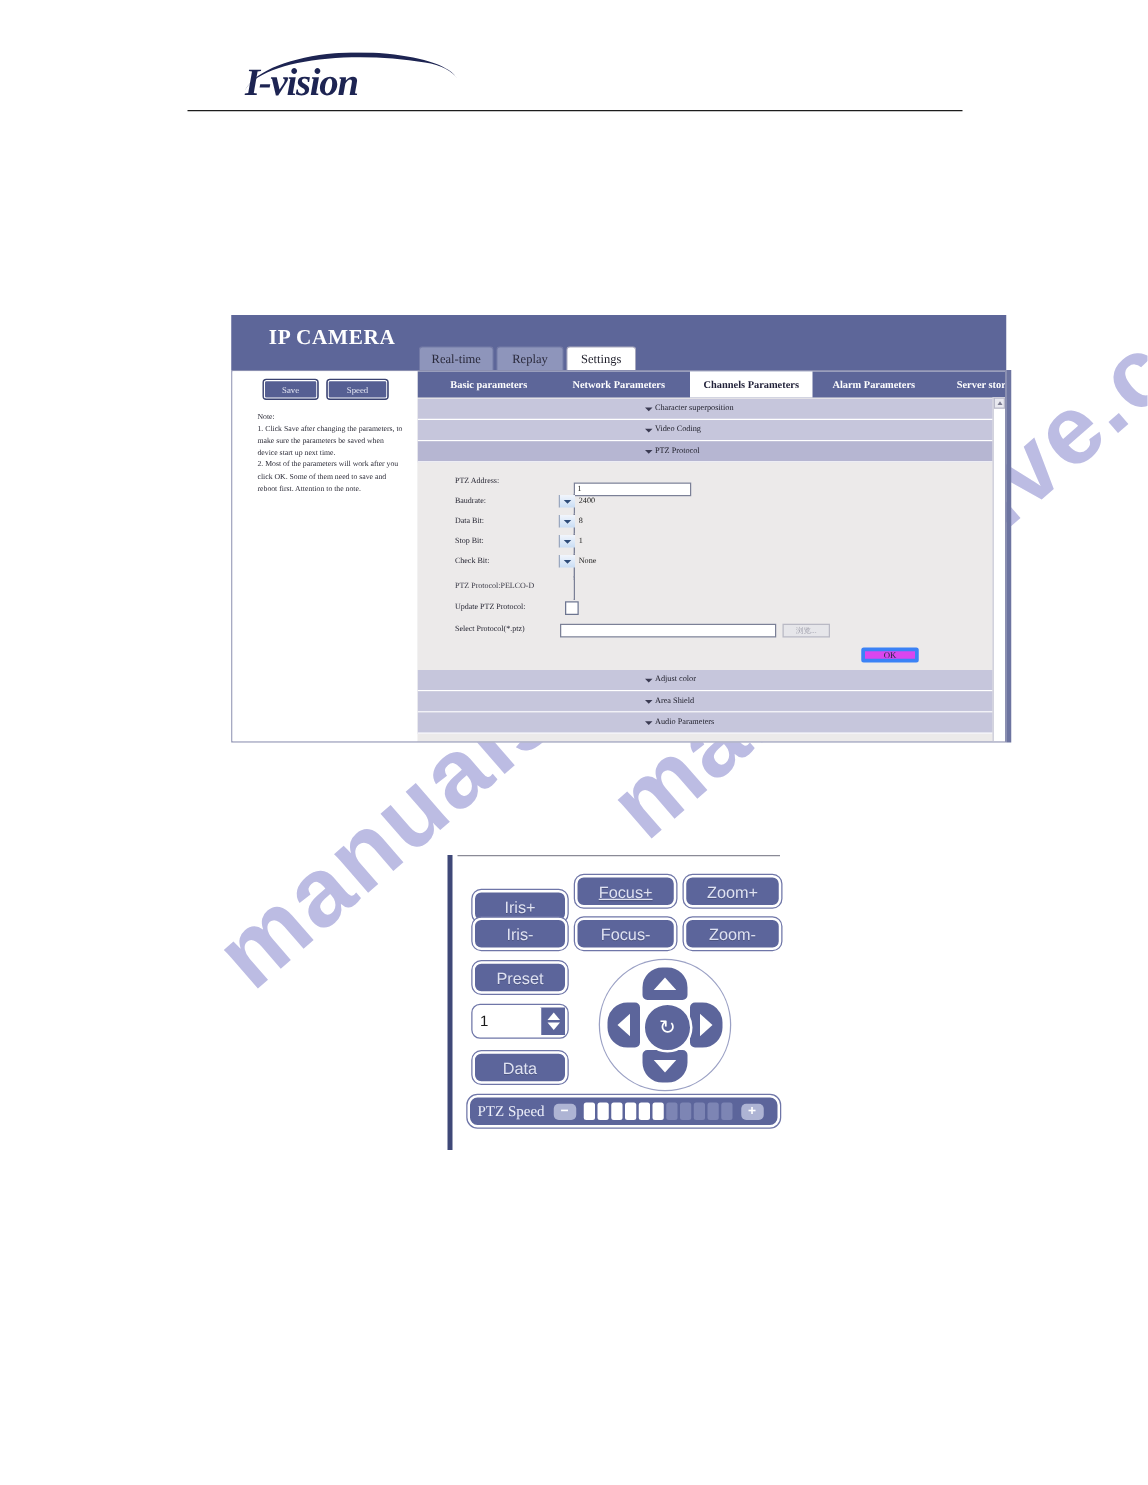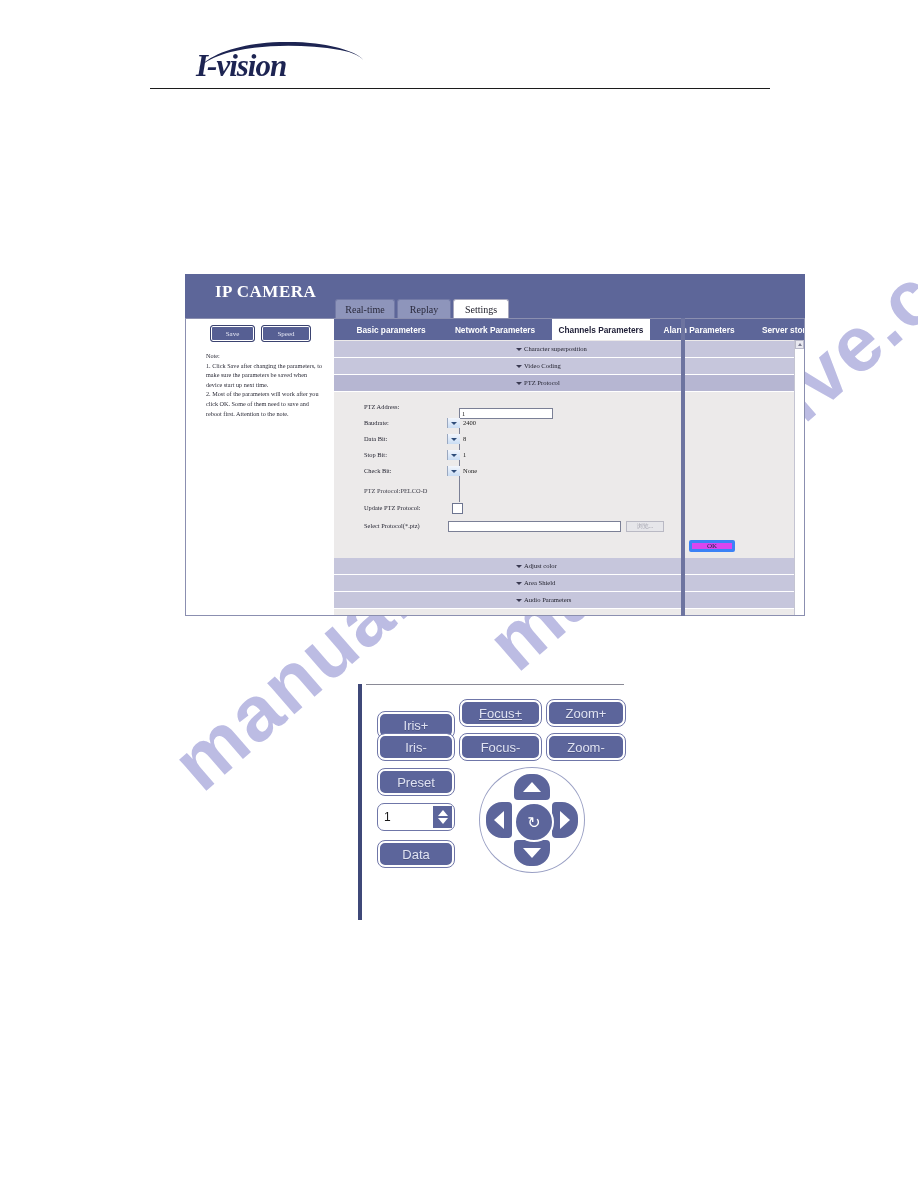--- a/index.html
+++ b/index.html
@@ -37,21 +37,21 @@
     color:#1d2452;letter-spacing:-1px;
   }
   #logo-arc{position:absolute;left:0;top:-2px;width:178px;height:34px;}
   #header-rule{
     position:absolute;left:150px;top:88px;width:620px;height:0;
     border-top:1.6px solid #1c1c1c;
   }
 
   
   #ipcam{
-    position:absolute;left:185px;top:252px;width:496px;height:342px;z-index:8;margin-top:22px;
+    position:absolute;left:185px;top:252px;width:620px;height:342px;z-index:8;
   }
   #ipcam-top{
     position:absolute;left:0;top:0;width:620px;height:44px;
     background:#5d6699;
   }
   #ipcam-title{
     position:absolute;left:30px;top:8px;
     color:#ffffff;font-size:17px;font-weight:700;
     font-family:"Liberation Serif", serif;letter-spacing:.5px;
   }
@@ -102,21 +102,21 @@
     background:#eceaea;overflow:hidden;
   }
   #nav-tabs{
     position:absolute;left:0;top:0;width:470px;height:21px;
     background:#5d6699;
   }
   .nav-tab{
     position:absolute;top:0;height:21px;
     display:flex;align-items:center;justify-content:center;
     color:#ffffff;font-size:8.3px;font-weight:700;
-    font-family:Liberation Sans, sans-serif;
+    font-family:Liberation Serif, serif;
   }
   .nav-tab.active{background:#ffffff;color:#22223a;}
   #nav-basic{left:10px;width:94px;}
   #nav-network{left:104px;width:114px;}
   #nav-channels{left:218px;width:98px;}
   #nav-alarm{left:316px;width:98px;}
   #nav-server{left:414px;width:86px;}
 
   .acc-row{
     position:absolute;left:0;width:470px;height:16.5px;
@@ -577,13 +577,31 @@
       </div>
     <div class="jseg" id="j-lf">
         <span class="tri"></span>
       </div>
     <div class="jseg" id="j-rt">
         <span class="tri"></span>
       </div>
     <div id="j-center">↻</div>
   </div>
 
+  <div id="speed-bar">
+    <span id="speed-label">PTZ Speed</span>
+    <span class="sbtn" id="speed-minus">−</span>
+    <span id="segs">
+        <span class="seg on"></span>
+        <span class="seg on"></span>
+        <span class="seg on"></span>
+        <span class="seg on"></span>
+        <span class="seg on"></span>
+        <span class="seg on"></span>
+        <span class="seg"></span>
+        <span class="seg"></span>
+        <span class="seg"></span>
+        <span class="seg"></span>
+        <span class="seg"></span>
+      </span>
+    <span class="sbtn" id="speed-plus">+</span>
+  </div>
 </div>
 
 </body></html>

